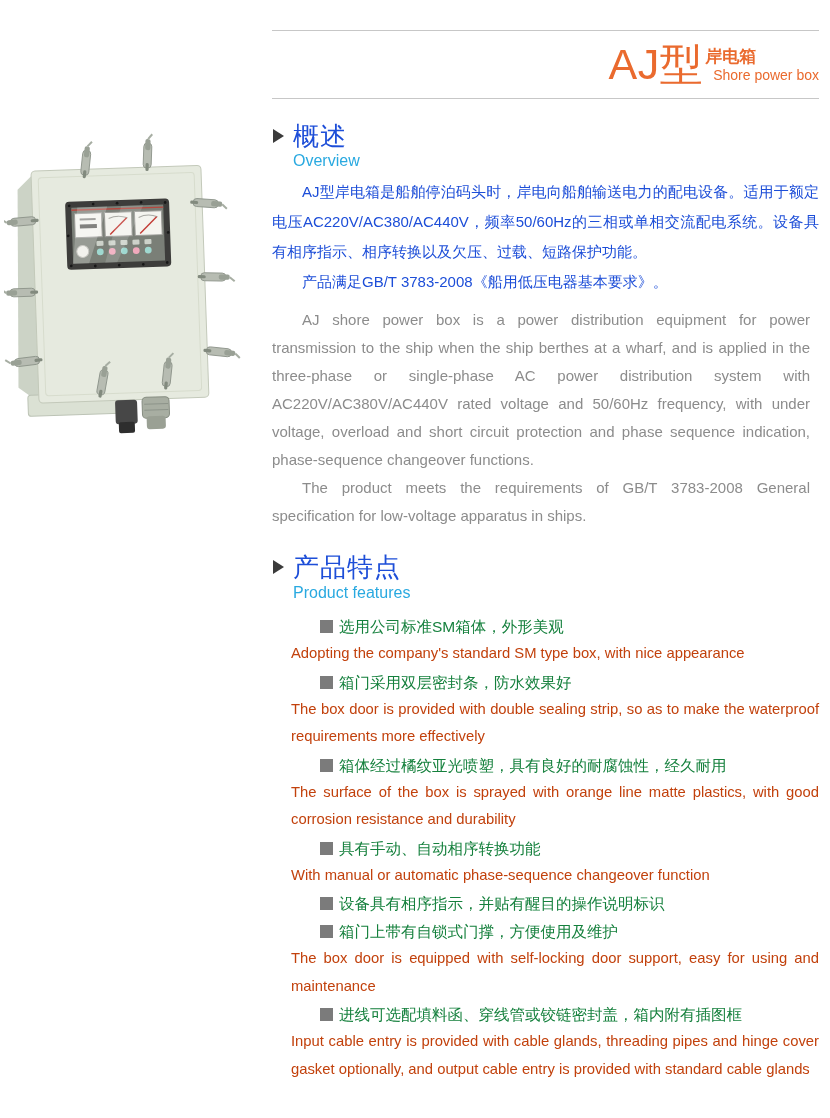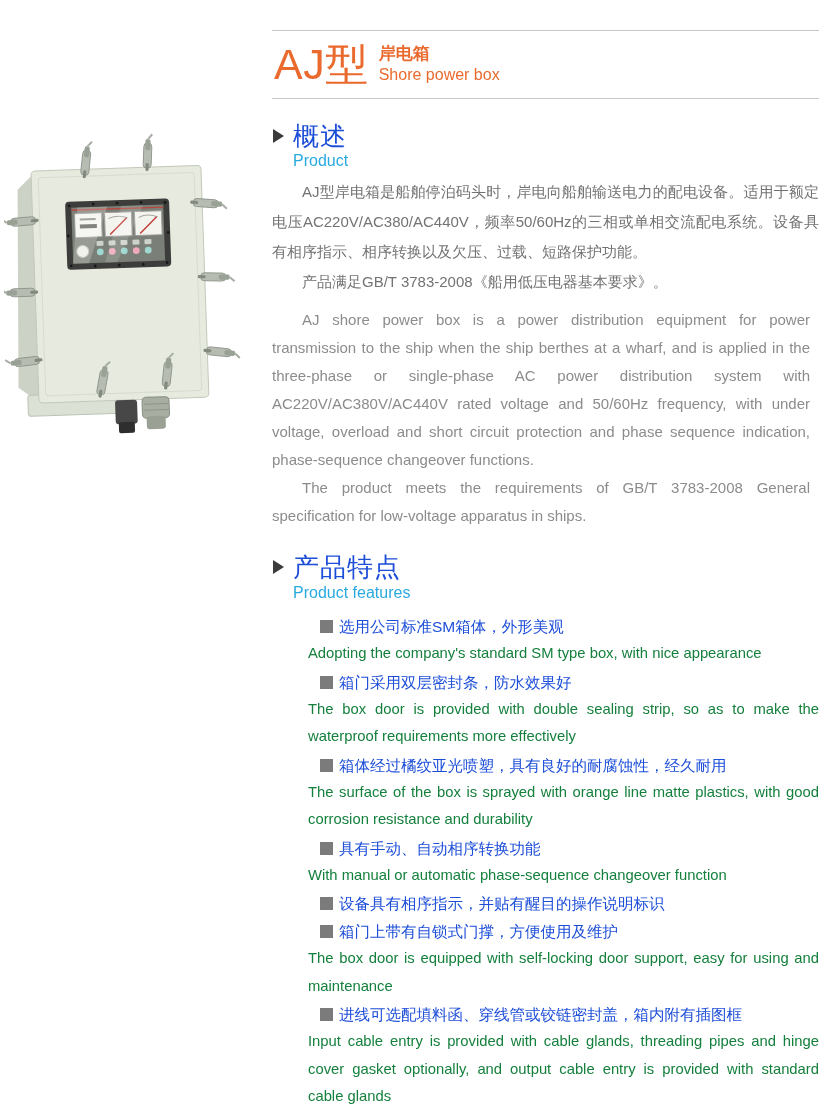--- a/index.html
+++ b/index.html
@@ -23,63 +23,64 @@
   .content {
     position: absolute;
     left: 272px; top: 0;
     width: 547px;
   }
   .rule { border: none; border-top: 1px solid #c7c7c7; margin: 0; height: 0; }
   .rule-top { margin-top: 30px; }
   .rule-mid { margin-top: 13px; }
 
   .title-row {
-    display: flex; align-items: flex-end; gap: 10px;
+    display: flex; align-items: flex-end; gap: 2px;
     margin-top: 13px; padding-left: 2px;
     color: #ea6a2e;
+    justify-content: flex-end;
   }
   .title-model { font-size: 43px; line-height: 0.95; font-weight: 400; letter-spacing: 0.5px; }
   .title-sub { display: flex; flex-direction: column; line-height: 1.2; padding-bottom: 1px; }
   .title-zh { font-size: 17px; font-weight: bold; }
-  .title-en { font-size: 16px; }
+  .title-en { font-size: 14px; margin-left: 8px; }
 
   .section-header { display: flex; align-items: flex-start; margin-top: 23px; }
   .tri {
     width: 0; height: 0; flex: 0 0 auto;
     border-left: 11px solid #3b3b3b;
     border-top: 7px solid transparent;
     border-bottom: 7px solid transparent;
     margin: 7px 9px 0 1px;
   }
   .h-zh { font-size: 26px; color: #1d4ed8; line-height: 1.1; letter-spacing: 1px; }
   .h-en { font-size: 16px; color: #29a9e0; margin-top: 2px; }
 
   .zh-para {
-    color: #737373; font-size: 15px; line-height: 30px;
+    color: #1d4ed8; font-size: 15px; line-height: 30px;
     text-align: justify; text-indent: 2em; margin: 7px 0 0 0;
   }
   .zh-para.second { margin-top: 0; }
   .en-para {
     color: #8c8c8c; font-size: 15px; line-height: 28px;
     text-align: justify; text-indent: 30px; margin: 9px 9px 0 0;
   }
   .en-para.second { margin-top: 0; }
 
   .features-list { margin-top: 11px; }
   .feature { margin: 0 0 1px 0; }
   .feature-zh {
-    color: #1d4ed8; font-size: 15.5px; line-height: 27px; text-align: left; padding-left: 48px;
+    color: #15803d; font-size: 15.5px; line-height: 27px; text-align: left; padding-left: 48px;
   }
   .bullet {
     display: inline-block; width: 13px; height: 13px;
     background: #7b7b7b; margin-right: 6px; vertical-align: -1px;
   }
   .feature-en {
-    color: #15803d; font-size: 14.8px; line-height: 27.5px;
-    margin-left: 36px; text-align: justify;
+    color: #c2410c; font-size: 14.8px; line-height: 27.5px;
+    margin-left: 19px; text-align: justify;
   }
 </style>
 </head>
 <body>
 
 <svg class="photo" viewBox="0 0 252 334" aria-hidden="true">
   <defs>
     <g id="latch">
       <rect x="-4" y="-13" width="8" height="25" rx="3.5" fill="#b7bcb2" stroke="#8d948a" stroke-width="0.9"></rect>
       <rect x="-2.6" y="-17" width="5.2" height="11" rx="2" fill="#99a095"></rect>
@@ -180,21 +181,21 @@
       <span class="title-en">Shore power box</span>
     </div>
   </div>
 
   <hr class="rule rule-mid">
 
   <div class="section-header">
     <span class="tri"></span>
     <div>
       <div class="h-zh">概述</div>
-      <div class="h-en">Product</div>
+      <div class="h-en">Overview</div>
     </div>
   </div>
 
   <p class="zh-para">AJ型岸电箱是船舶停泊码头时，岸电向船舶输送电力的配电设备。适用于额定电压AC220V/AC380/AC440V，频率50/60Hz的三相或单相交流配电系统。设备具有相序指示、相序转换以及欠压、过载、短路保护功能。</p>
   <p class="zh-para second">产品满足GB/T 3783-2008《船用低压电器基本要求》。</p>
   <p class="en-para">AJ shore power box is a power distribution equipment for power transmission to the ship when the ship berthes at a wharf, and is applied in the three-phase or single-phase AC power distribution system with AC220V/AC380V/AC440V rated voltage and 50/60Hz frequency, with under voltage, overload and short circuit protection and phase sequence indication, phase-sequence changeover functions.</p>
   <p class="en-para second">The product meets the requirements of GB/T 3783-2008 General specification for low-voltage apparatus in ships.</p>
 
   <div class="section-header">
     <span class="tri"></span>

